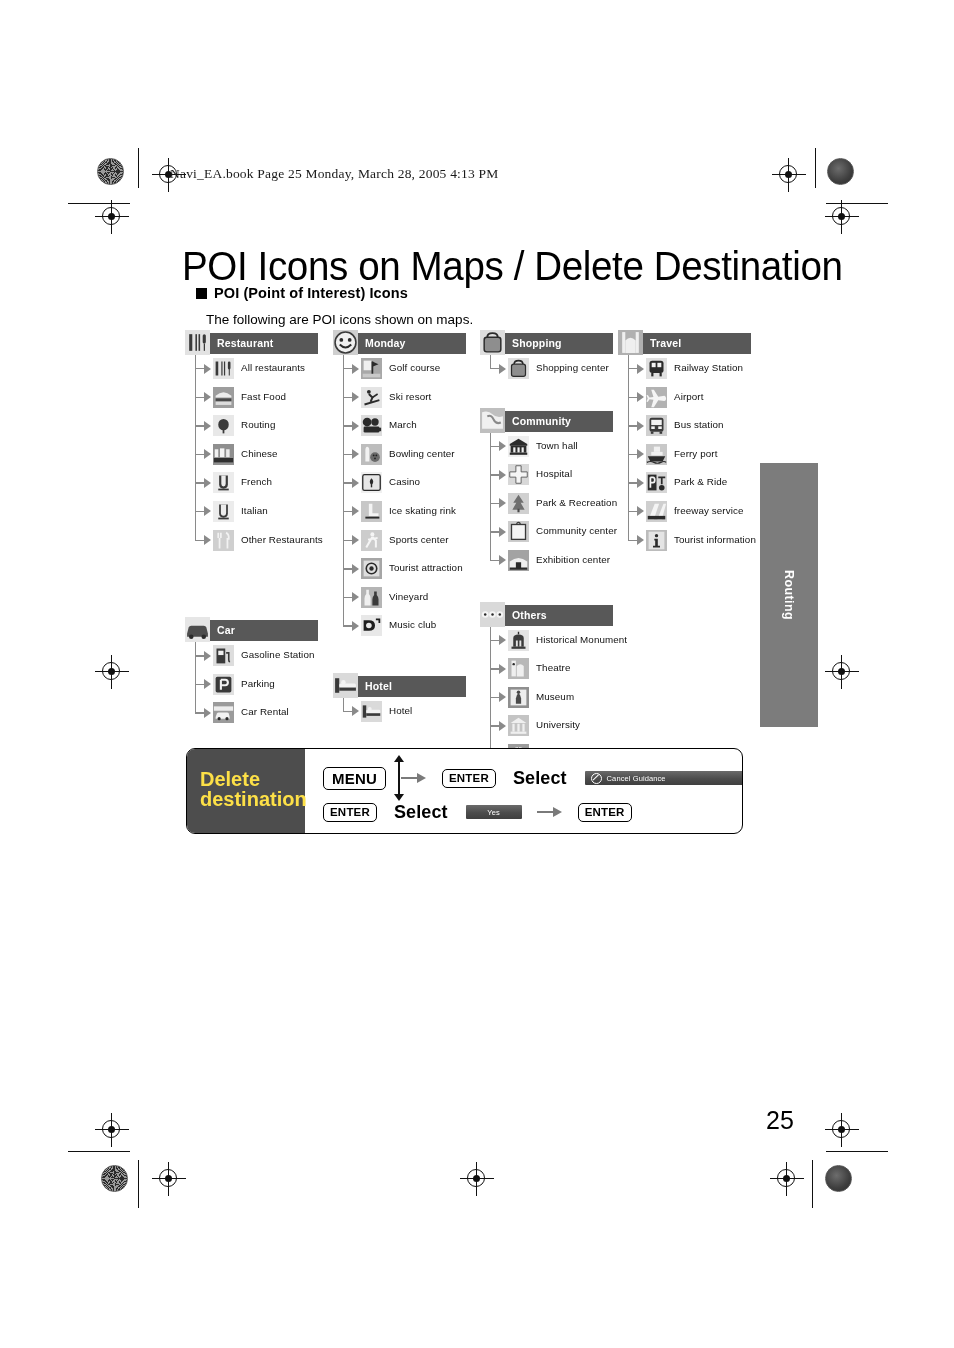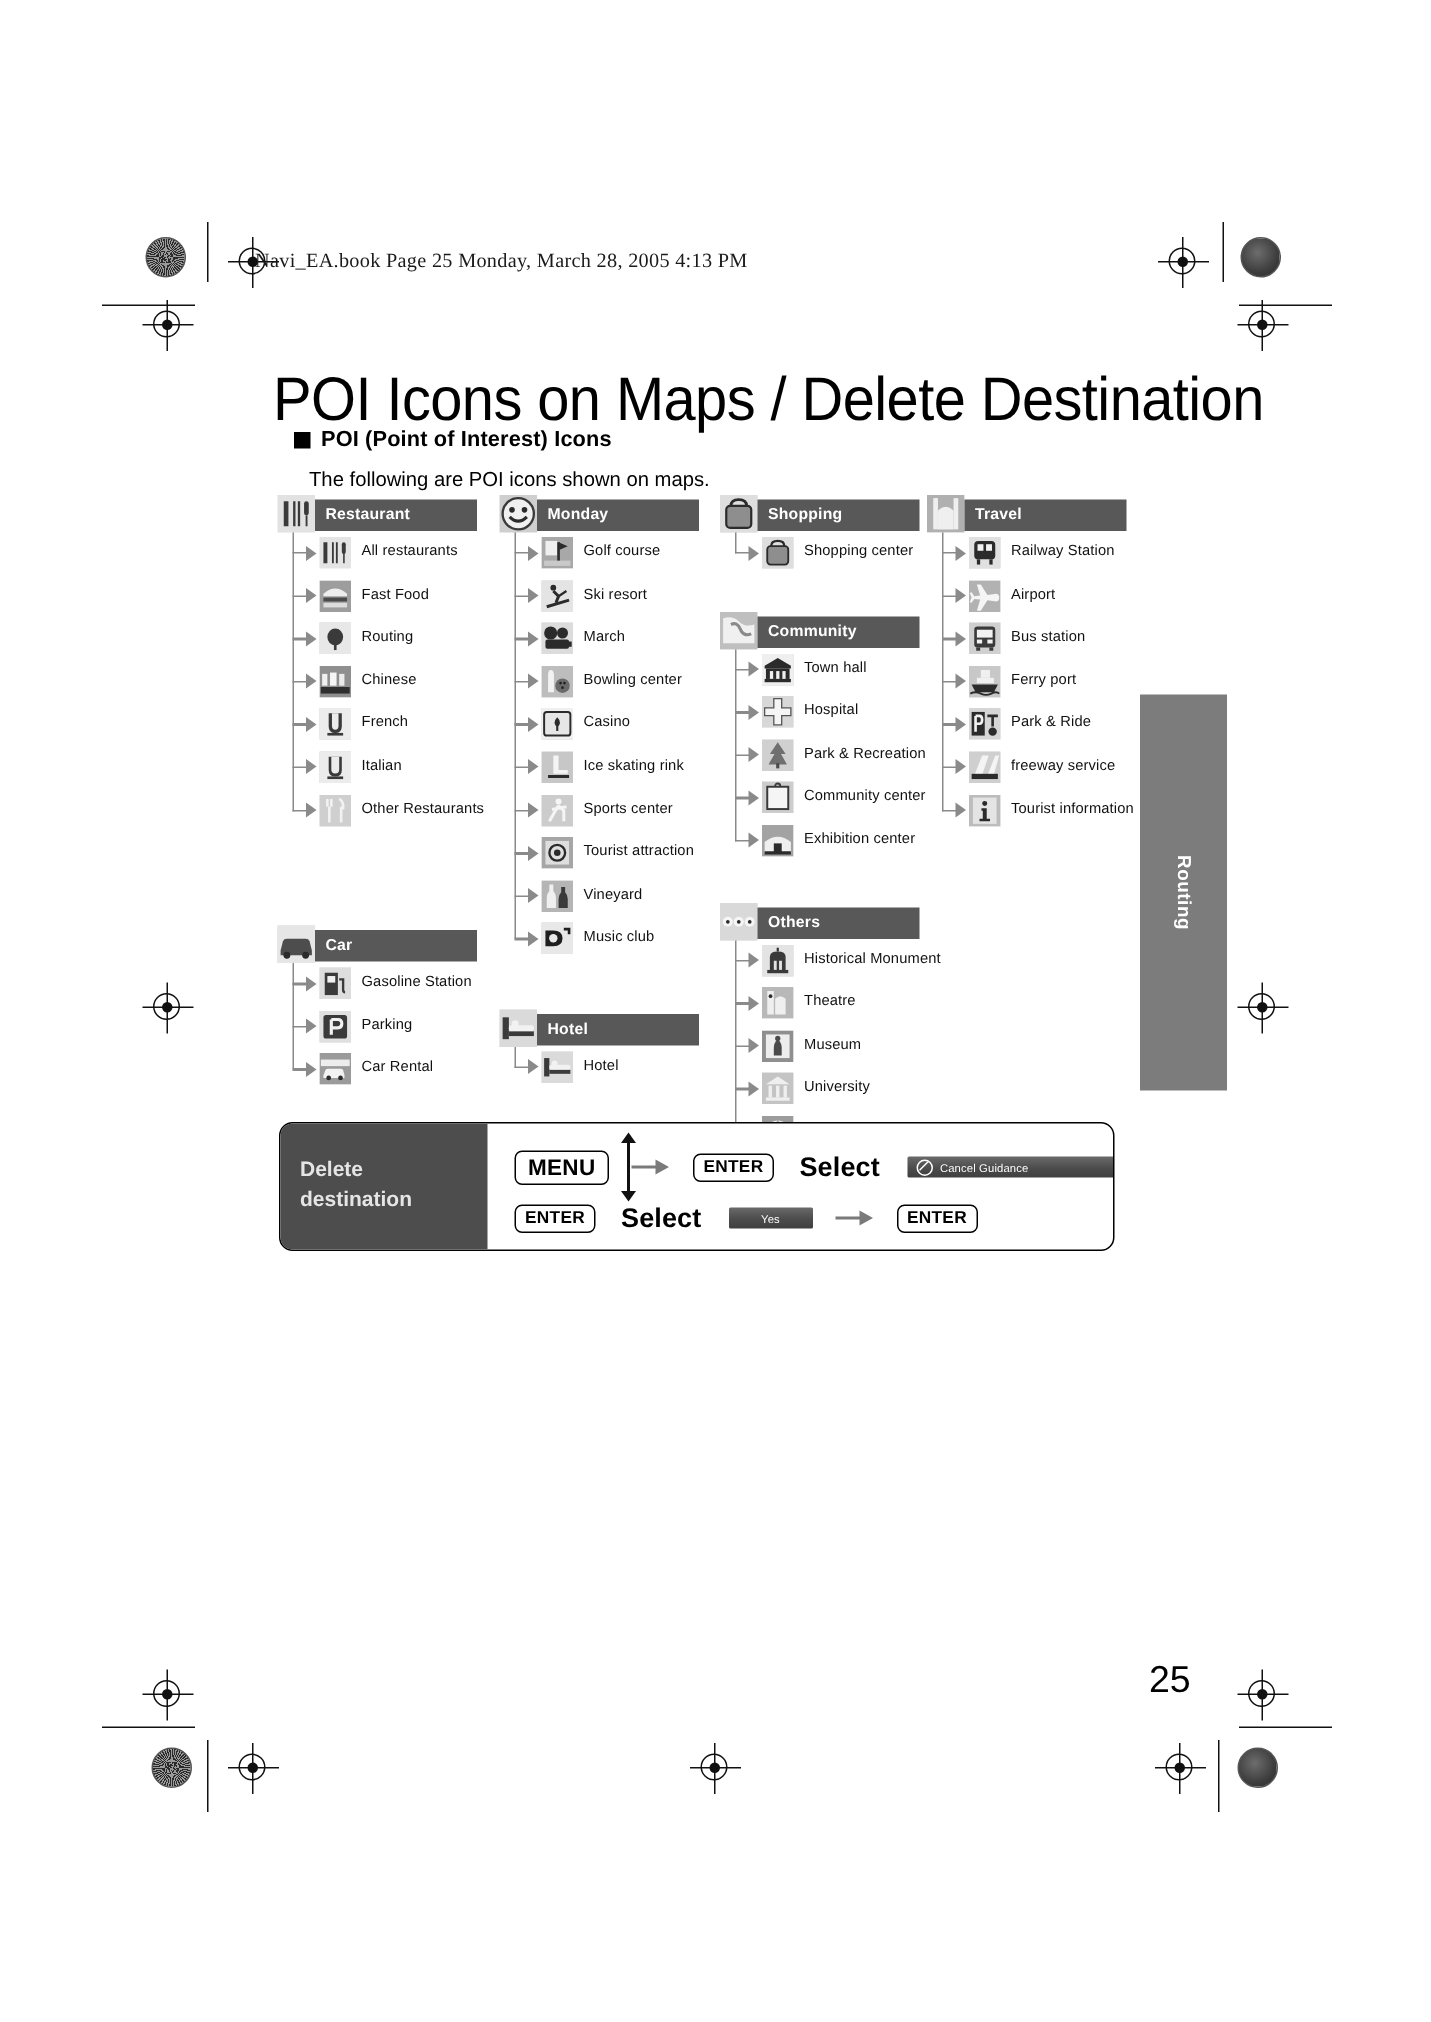--- a/index.html
+++ b/index.html
@@ -262,24 +262,24 @@
     width: 557px;
     height: 86px;
     border: 1.6px solid #000;
     border-radius: 9px;
     box-sizing: border-box;
     background: #fff;
     overflow: hidden;
     display: flex;
   }
   .dd-left {
-    width: 138px;
+    width: 118px;
     background: #4d4d4d;
-    color: #e5e5e5;
-    font-size: 14px;
+    color: #fde047;
+    font-size: 20px;
     font-weight: bold;
     line-height: 20px;
     padding: 20px 0 0 13px;
     box-sizing: border-box;
   }
   .dd-right {
     flex: 1;
     position: relative;
     padding: 0;
   }

